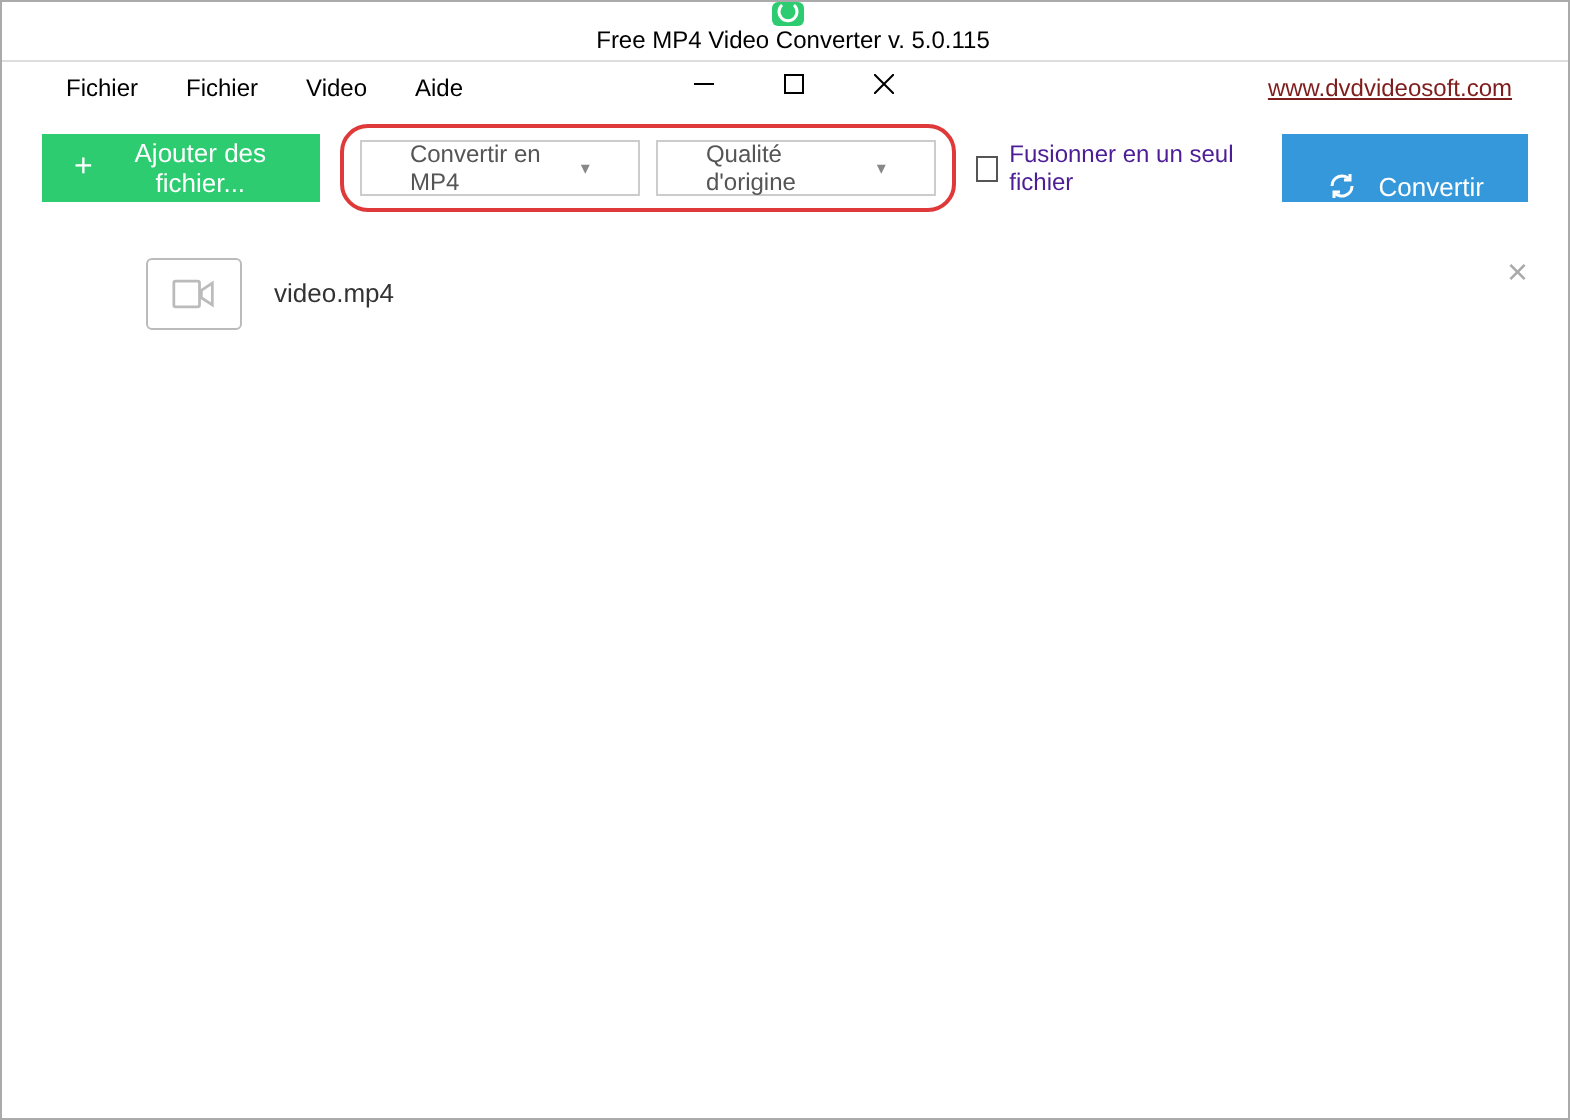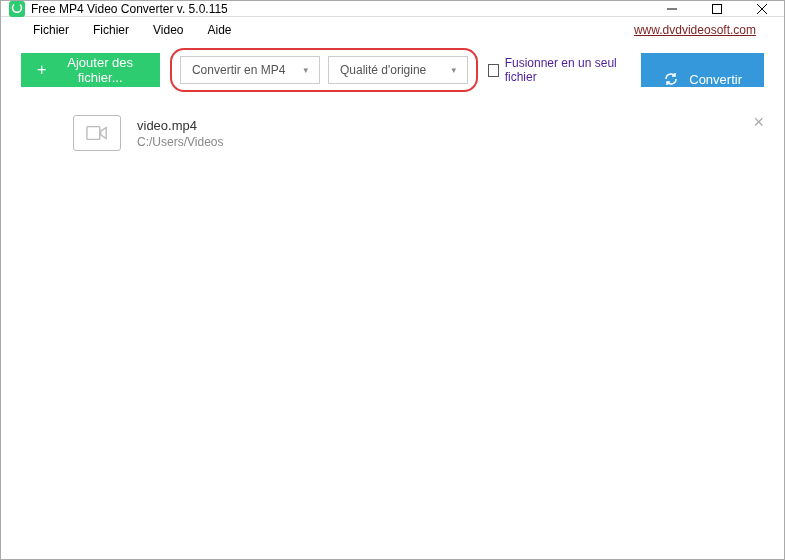--- a/index.html
+++ b/index.html
@@ -1,36 +1,36 @@
 <!DOCTYPE html>
 <html><head>
   <meta charset="utf-8">
   <style>
     * { box-sizing: border-box; margin: 0; padding: 0; }
     body { font-family: "Segoe UI", Tahoma, sans-serif; font-size: 12px; background: #fff; width: 785px; height: 560px; border: 1px solid #aaa; overflow: hidden; }
     
-    .titlebar { height: 16px; display: flex; align-items: center; padding: 0 0 0 8px; border-bottom: 1px solid #ddd; }
+    .titlebar { height: 30px; display: flex; align-items: center; padding: 0 0 0 8px; border-bottom: 1px solid #ddd; flex-direction: column; }
     .app-icon { width: 16px; height: 16px; background: #2ecc71; border-radius: 3px; display: flex; align-items: center; justify-content: center; color: #fff; font-size: 10px; margin-right: 6px; }
     .title-text { flex: 1; font-size: 12px; color: #000; }
     .win-controls { display: flex; }
     .win-btn { width: 45px; height: 30px; display: flex; align-items: center; justify-content: center; cursor: pointer; }
     .win-btn svg { width: 10px; height: 10px; }
     
     .menubar { height: 26px; display: flex; align-items: center; padding: 0 20px; }
     .menu-item { padding: 0 12px; cursor: pointer; font-size: 12px; }
     .menubar-spacer { flex: 1; }
     .website-link { color: #7f1d1d; text-decoration: underline; font-size: 12px; cursor: pointer; margin-right: 8px; }
     
     .toolbar { height: 54px; display: flex; align-items: center; padding: 0 20px; gap: 10px; }
     .add-btn { background: #2ecc71; color: #fff; height: 34px; padding: 0 16px; display: flex; align-items: center; gap: 10px; cursor: pointer; font-size: 13px; border: none; }
     .plus-icon { font-size: 16px; font-weight: 300; }
     
     .highlight-group { border: 2.5px solid #df3939; border-radius: 14px; padding: 6px 8px; display: flex; gap: 8px; }
     
-    .dropdown { background: #fff; border: 1px solid #ccc; height: 28px; width: 140px; display: flex; align-items: center; padding: 0 11px; cursor: pointer; font-size: 12px; color: #555; justify-content: space-between; }
+    .dropdown { background: #fff; border: 1px solid #ccc; height: 28px; width: 140px; display: flex; align-items: center; padding: 0 24px; cursor: pointer; font-size: 12px; color: #555; justify-content: space-between; }
     .dropdown-chevron { font-size: 9px; color: #888; }
     
     .merge-box { display: flex; align-items: center; gap: 6px; font-size: 12px; color: #4c1d95; cursor: pointer; }
     .checkbox { width: 13px; height: 13px; border: 1px solid #555; background: #fff; }
     
     .toolbar-spacer { flex: 1; }
     
     .convert-btn { background: #3498db; color: #fff; height: 34px; padding: 0 22px; display: flex; align-items: flex-end; gap: 10px; cursor: pointer; font-size: 13px; border: none; }
     .refresh-icon { display: inline-flex; }
     
@@ -120,17 +120,16 @@
 <div class="filelist">
   <div class="file-row">
     <div class="file-thumb">
       <svg viewBox="0 0 24 16">
           <rect x="1" y="1" width="14" height="14" rx="1"></rect>
           <path d="M16 6 L22 2 L22 14 L16 10 Z"></path>
         </svg>
     </div>
     <div class="file-info">
       <div class="file-name">video.mp4</div>
-      <div class="file-path">C:/Users/Videos</div>
     </div>
     <div class="file-remove">×</div>
   </div>
 </div>
 
 </body></html>

